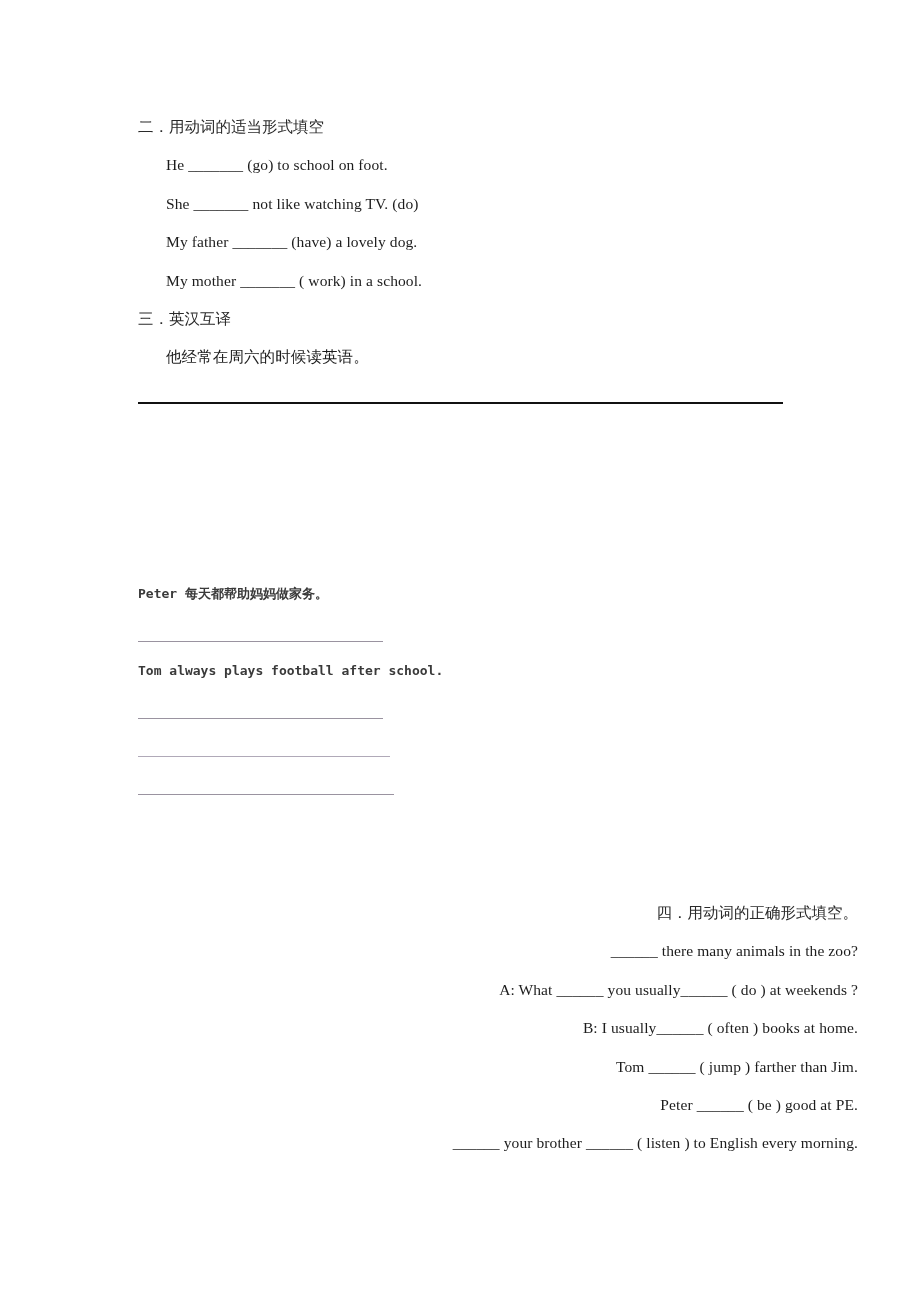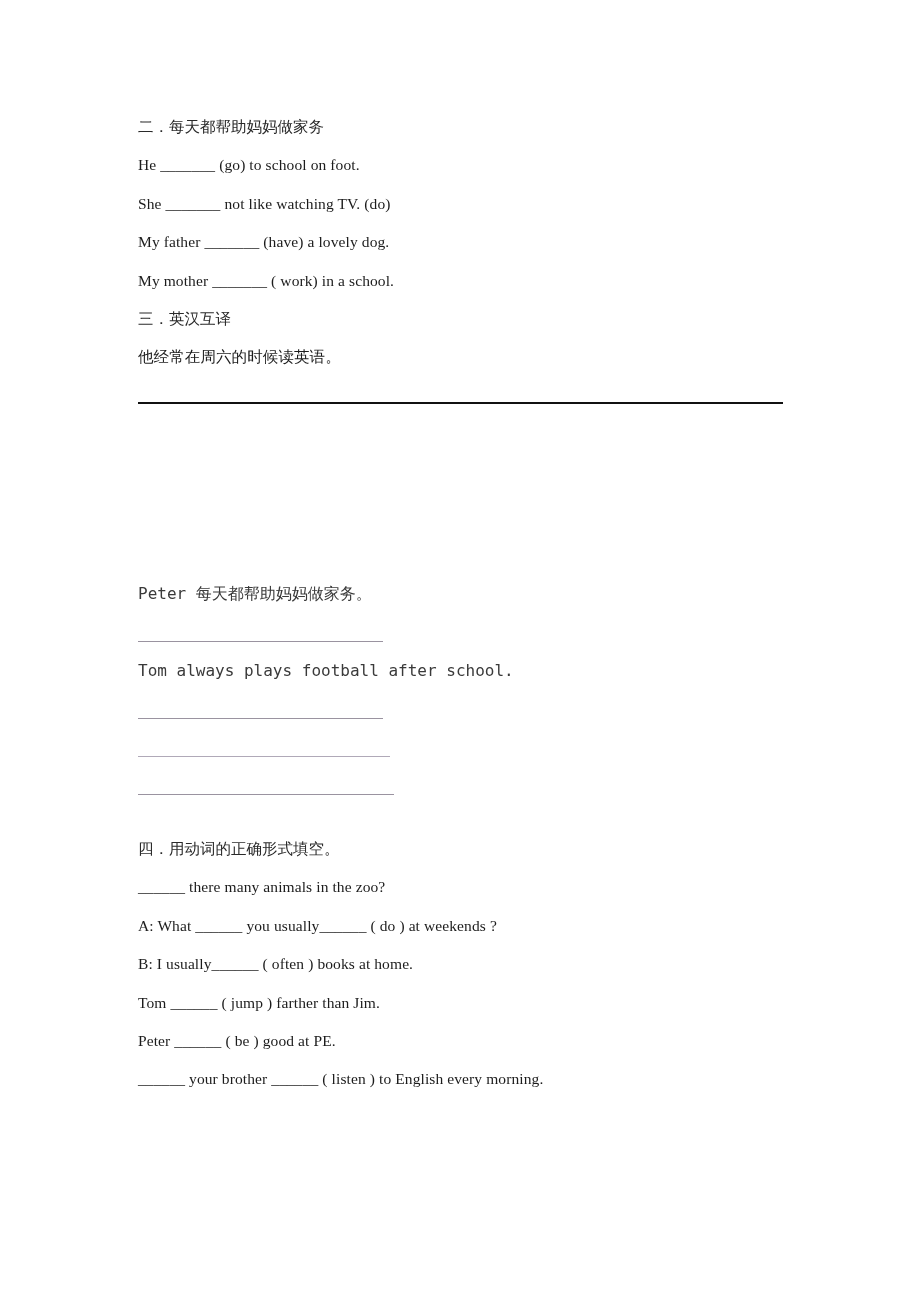--- a/index.html
+++ b/index.html
@@ -25,44 +25,46 @@
 
   
   .line {
     font-family: "Liberation Serif", "DejaVu Serif", serif;
     font-size: 15.5px;
     line-height: 38.4px;
     height: 38.4px;
     white-space: nowrap;
     color: #1c1c1c;
     letter-spacing: 0.1px;
+    margin-left: 28px;
   }
   .heading {
     font-family: "Liberation Serif", "DejaVu Serif", serif;
     font-size: 15.5px;
     line-height: 38.4px;
     height: 38.4px;
     white-space: nowrap;
     color: #2a2a2a;
   }
 
   
   .mono-block {
     position: absolute;
     left: 138px;
     top: 575px;
     width: 700px;
   }
   .mline {
     font-family: "DejaVu Sans Mono", "Liberation Mono", monospace;
-    font-size: 16px;
+    font-size: 13px;
     line-height: 38.4px;
     height: 38.4px;
     white-space: pre;
     color: #3a3a3a;
+    font-weight: bold;
   }
   .answer-rule {
     height: 38.4px;
     position: relative;
   }
   .answer-rule > span {
     position: absolute;
     left: 0;
     bottom: 10px;
     display: block;
@@ -77,31 +79,32 @@
     top: 402px;
     width: 645px;
     height: 0;
     border-bottom: 2.5px solid #111;
   }
 
   
   .sec4 {
     position: absolute;
     left: 138px;
-    top: 830px;
+    top: 894px;
     width: 720px;
+    text-align: right;
   }
 </style>
 </head>
 <body>
 
 <div class="page">
 
   <div class="content">
-    <div class="heading">二．每天都帮助妈妈做家务</div>
+    <div class="heading">二．用动词的适当形式填空</div>
     <div class="line">He _______ (go) to school on foot.</div>
     <div class="line">She _______ not like watching TV. (do)</div>
     <div class="line">My father _______ (have) a lovely dog.</div>
     <div class="line">My mother _______ ( work) in a school.</div>
 
     <div class="heading">三．英汉互译</div>
     <div class="line">他经常在周六的时候读英语。</div>
   </div>
 
   <div class="black-rule"></div>

